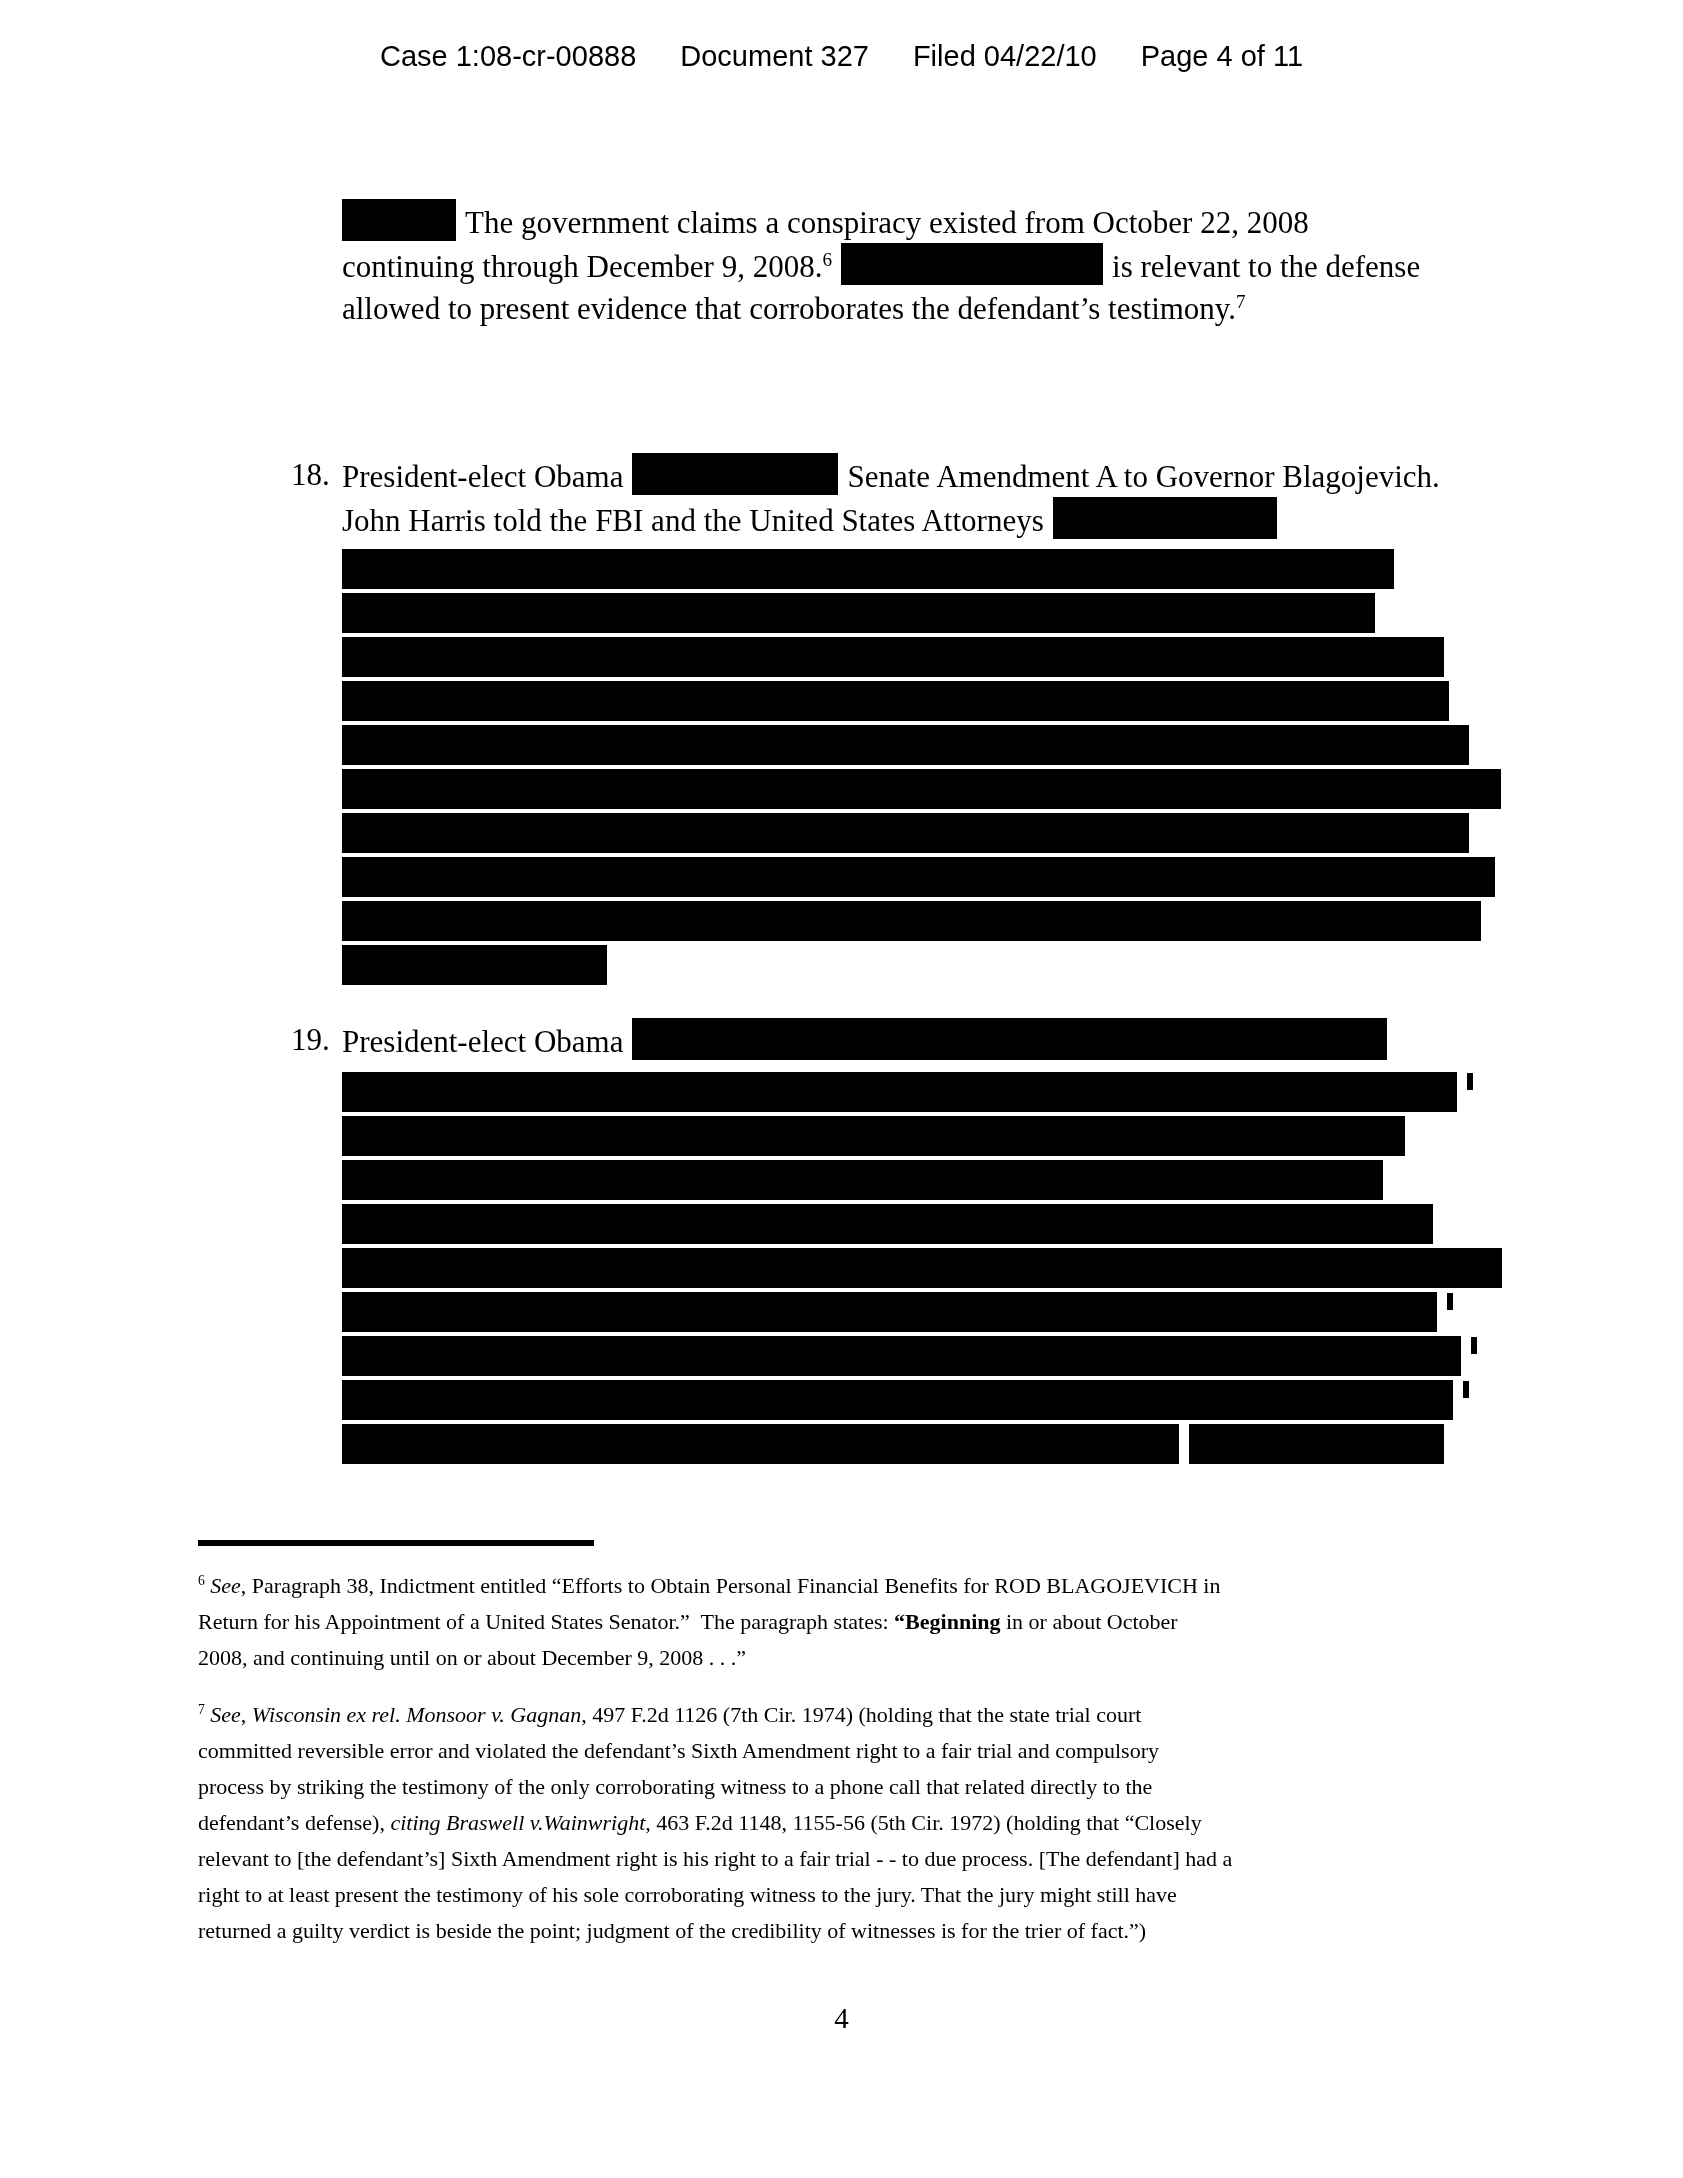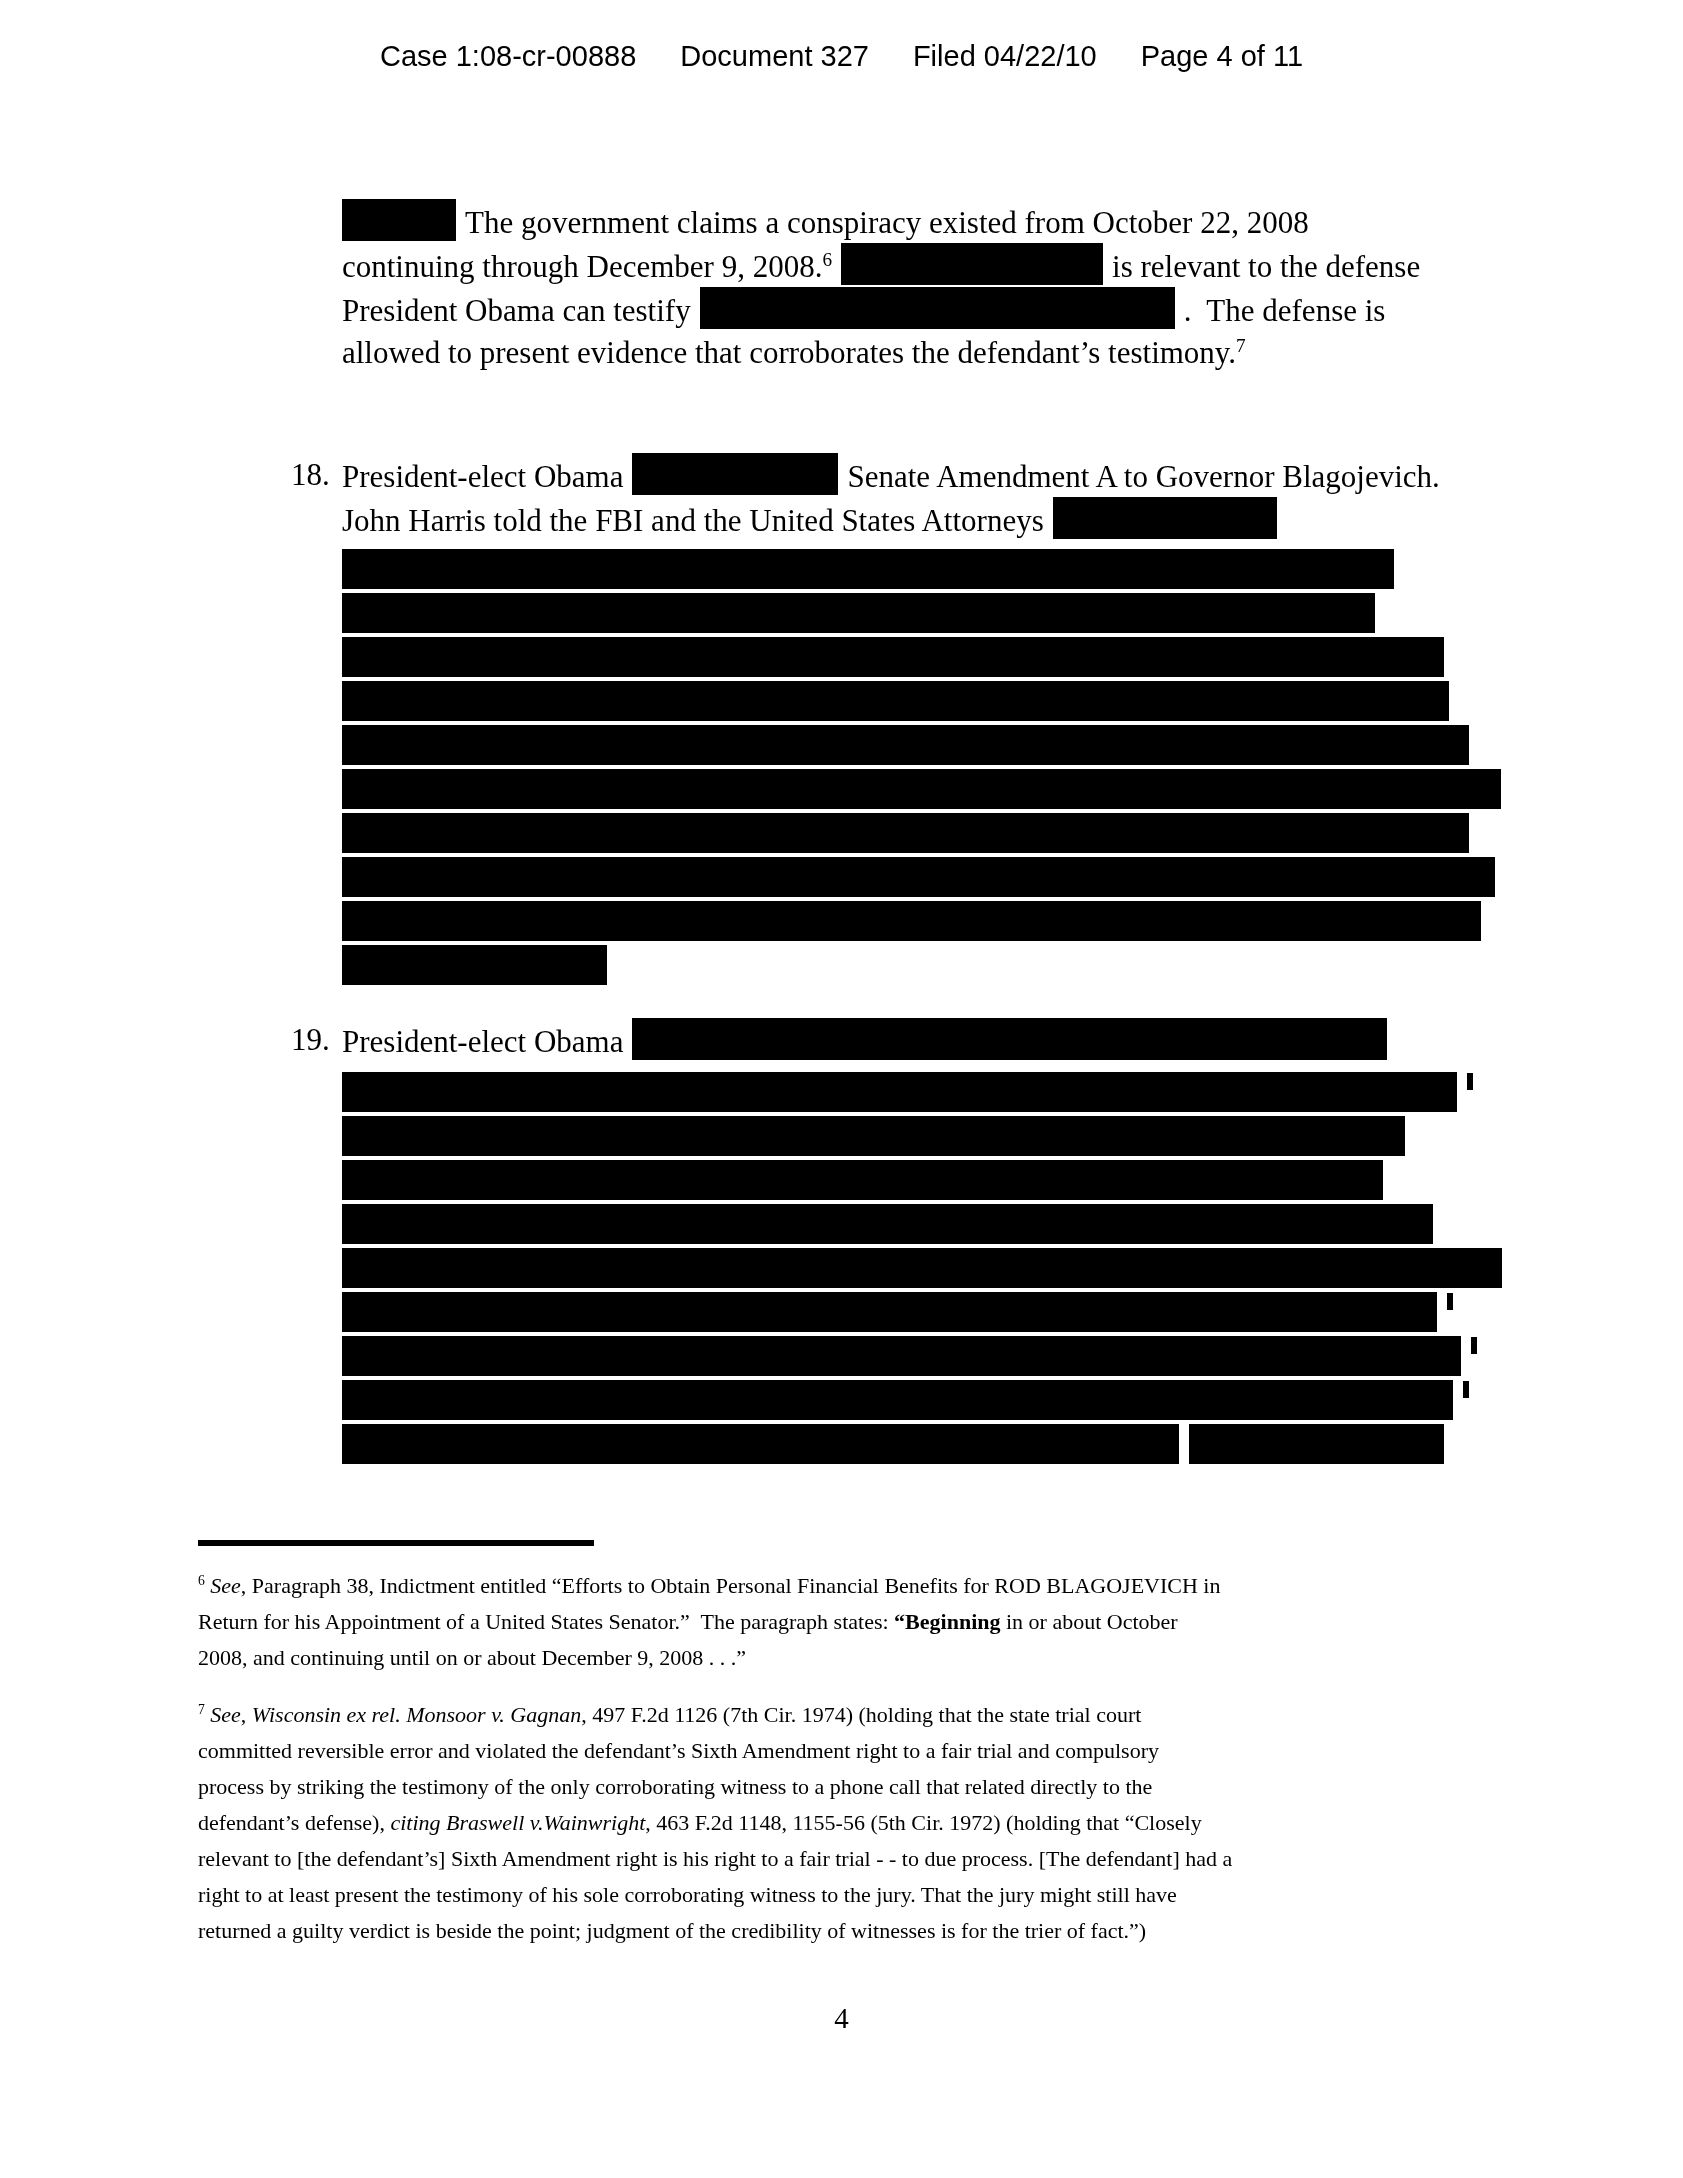--- a/index.html
+++ b/index.html
@@ -60,21 +60,20 @@
   <div class="header">
     <span>Case 1:08-cr-00888</span>
     <span>Document 327</span>
     <span>Filed 04/22/10</span>
     <span>Page 4 of 11</span>
   </div>
 
   <div class="intro bodytext">
       <div class="line"><span class="redaction" style="width: 114px;"></span><span>The government claims a conspiracy existed from October 22, 2008</span></div>
       <div class="line"><span>continuing through December 9, 2008.</span><sup>6</sup><span class="redaction" style="width: 262px;"></span><span>is relevant to the defense</span></div>
-      <div class="line"><span>President Obama can testify</span><span class="redaction" style="width: 475px;"></span><span>.&nbsp; The defense is</span></div>
       <div class="line"><span>allowed to present evidence that corroborates the defendant’s testimony.</span><sup>7</sup></div>
     </div>
 
   <div class="item item-18 bodytext">
     <span class="item-number">18.</span>
     <div>
         <div class="line"><span>President-elect Obama</span><span class="redaction" style="width: 206px;"></span><span>Senate Amendment A to Governor Blagojevich.</span></div>
         <div class="line"><span>John Harris told the FBI and the United States Attorneys</span><span class="redaction" style="width: 224px;"></span></div>
       </div>
     <div class="bars">

